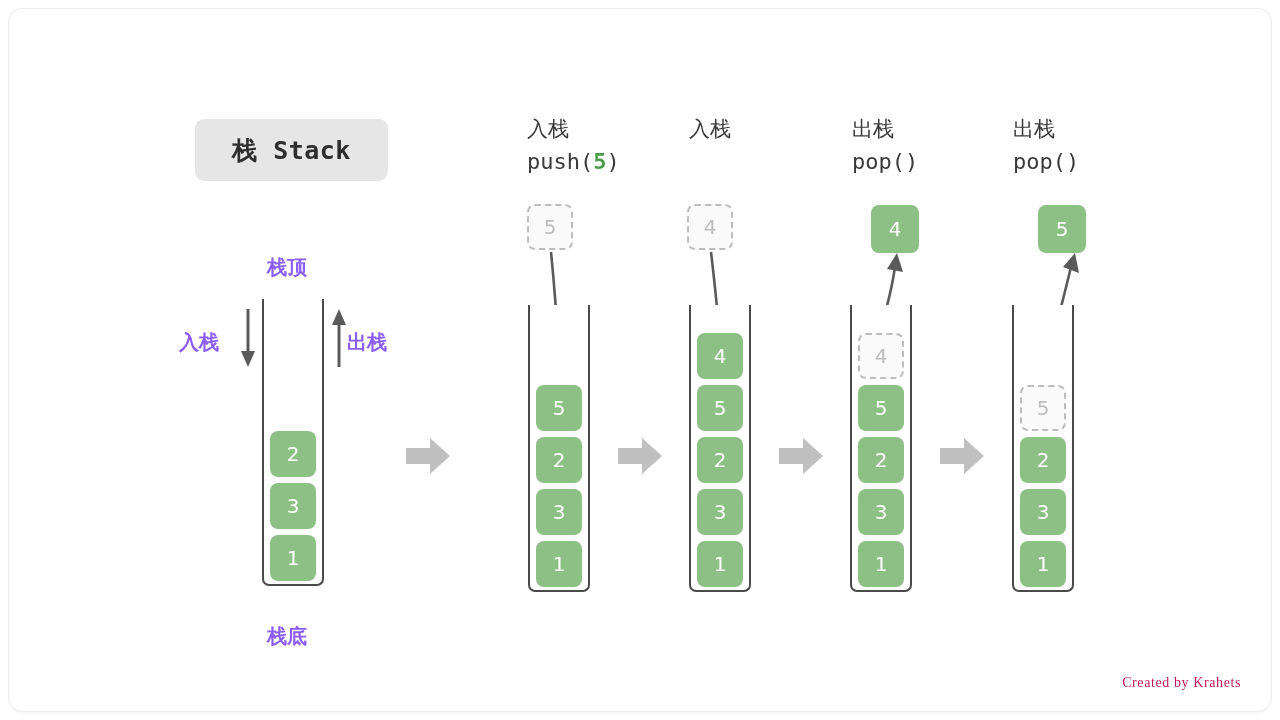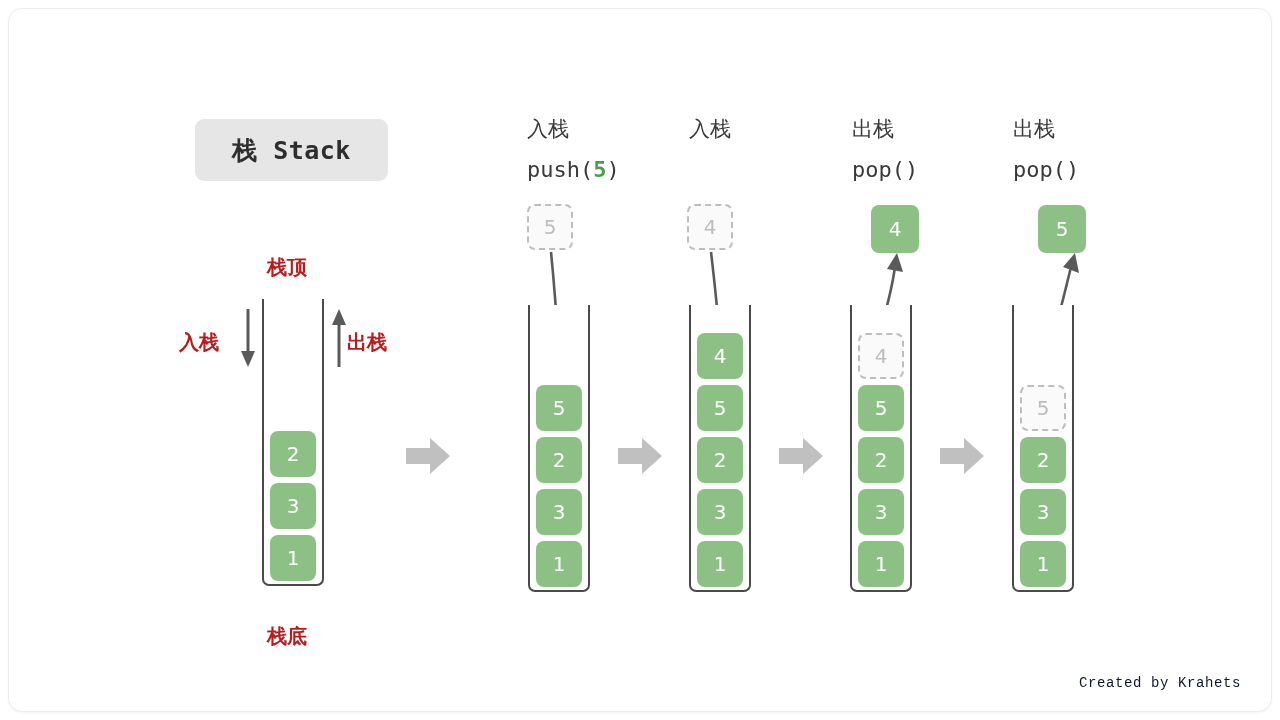--- a/index.html
+++ b/index.html
@@ -38,42 +38,42 @@
     font-weight: bold;
     color: #2e2e2e;
     letter-spacing: 0.5px;
   }
 
   
   .cn-label {
     font-family: "DejaVu Sans", "Liberation Sans", sans-serif;
     font-size: 20px;
     font-weight: bold;
-    color: #b91c1c;
+    color: #8b5cf6;
     white-space: nowrap;
   }
 
   
   .col-head {
     width: 160px;
     text-align: left;
     white-space: nowrap;
   }
   .col-head .cn {
     font-family: "DejaVu Sans", "Liberation Sans", sans-serif;
     font-size: 21px;
     color: #3a3a3a;
     line-height: 28px;
   }
   .col-head .code {
     font-family: "DejaVu Sans Mono", "Liberation Mono", monospace;
     font-size: 22px;
     color: #3a3a3a;
     line-height: 30px;
-    margin-top: 12px;
+    margin-top: 4px;
   }
   .col-head .code .arg { color: #4a9e4a; font-weight: bold; }
 
   
   .stack-box {
     width: 62px;
     height: 287px;
     border-left: 2px solid #4a4a4a;
     border-right: 2px solid #4a4a4a;
     border-bottom: 2px solid #4a4a4a;
@@ -99,23 +99,23 @@
     border: 2px dashed #bdbdbd;
     color: #bdbdbd;
   }
 
   
   .sep-arrow { width: 44px; height: 40px; }
 
   
   #footer {
     right: 30px; bottom: 20px;
-    font-family: Liberation Mono, monospace;
+    font-family: Liberation Serif, serif;
     font-size: 14px;
-    color: #0f172a;
+    color: #be185d;
     letter-spacing: 0.6px;
   }
 
   svg { overflow: visible; }
 </style>
 </head>
 <body>
 
 <div id="card">
 

